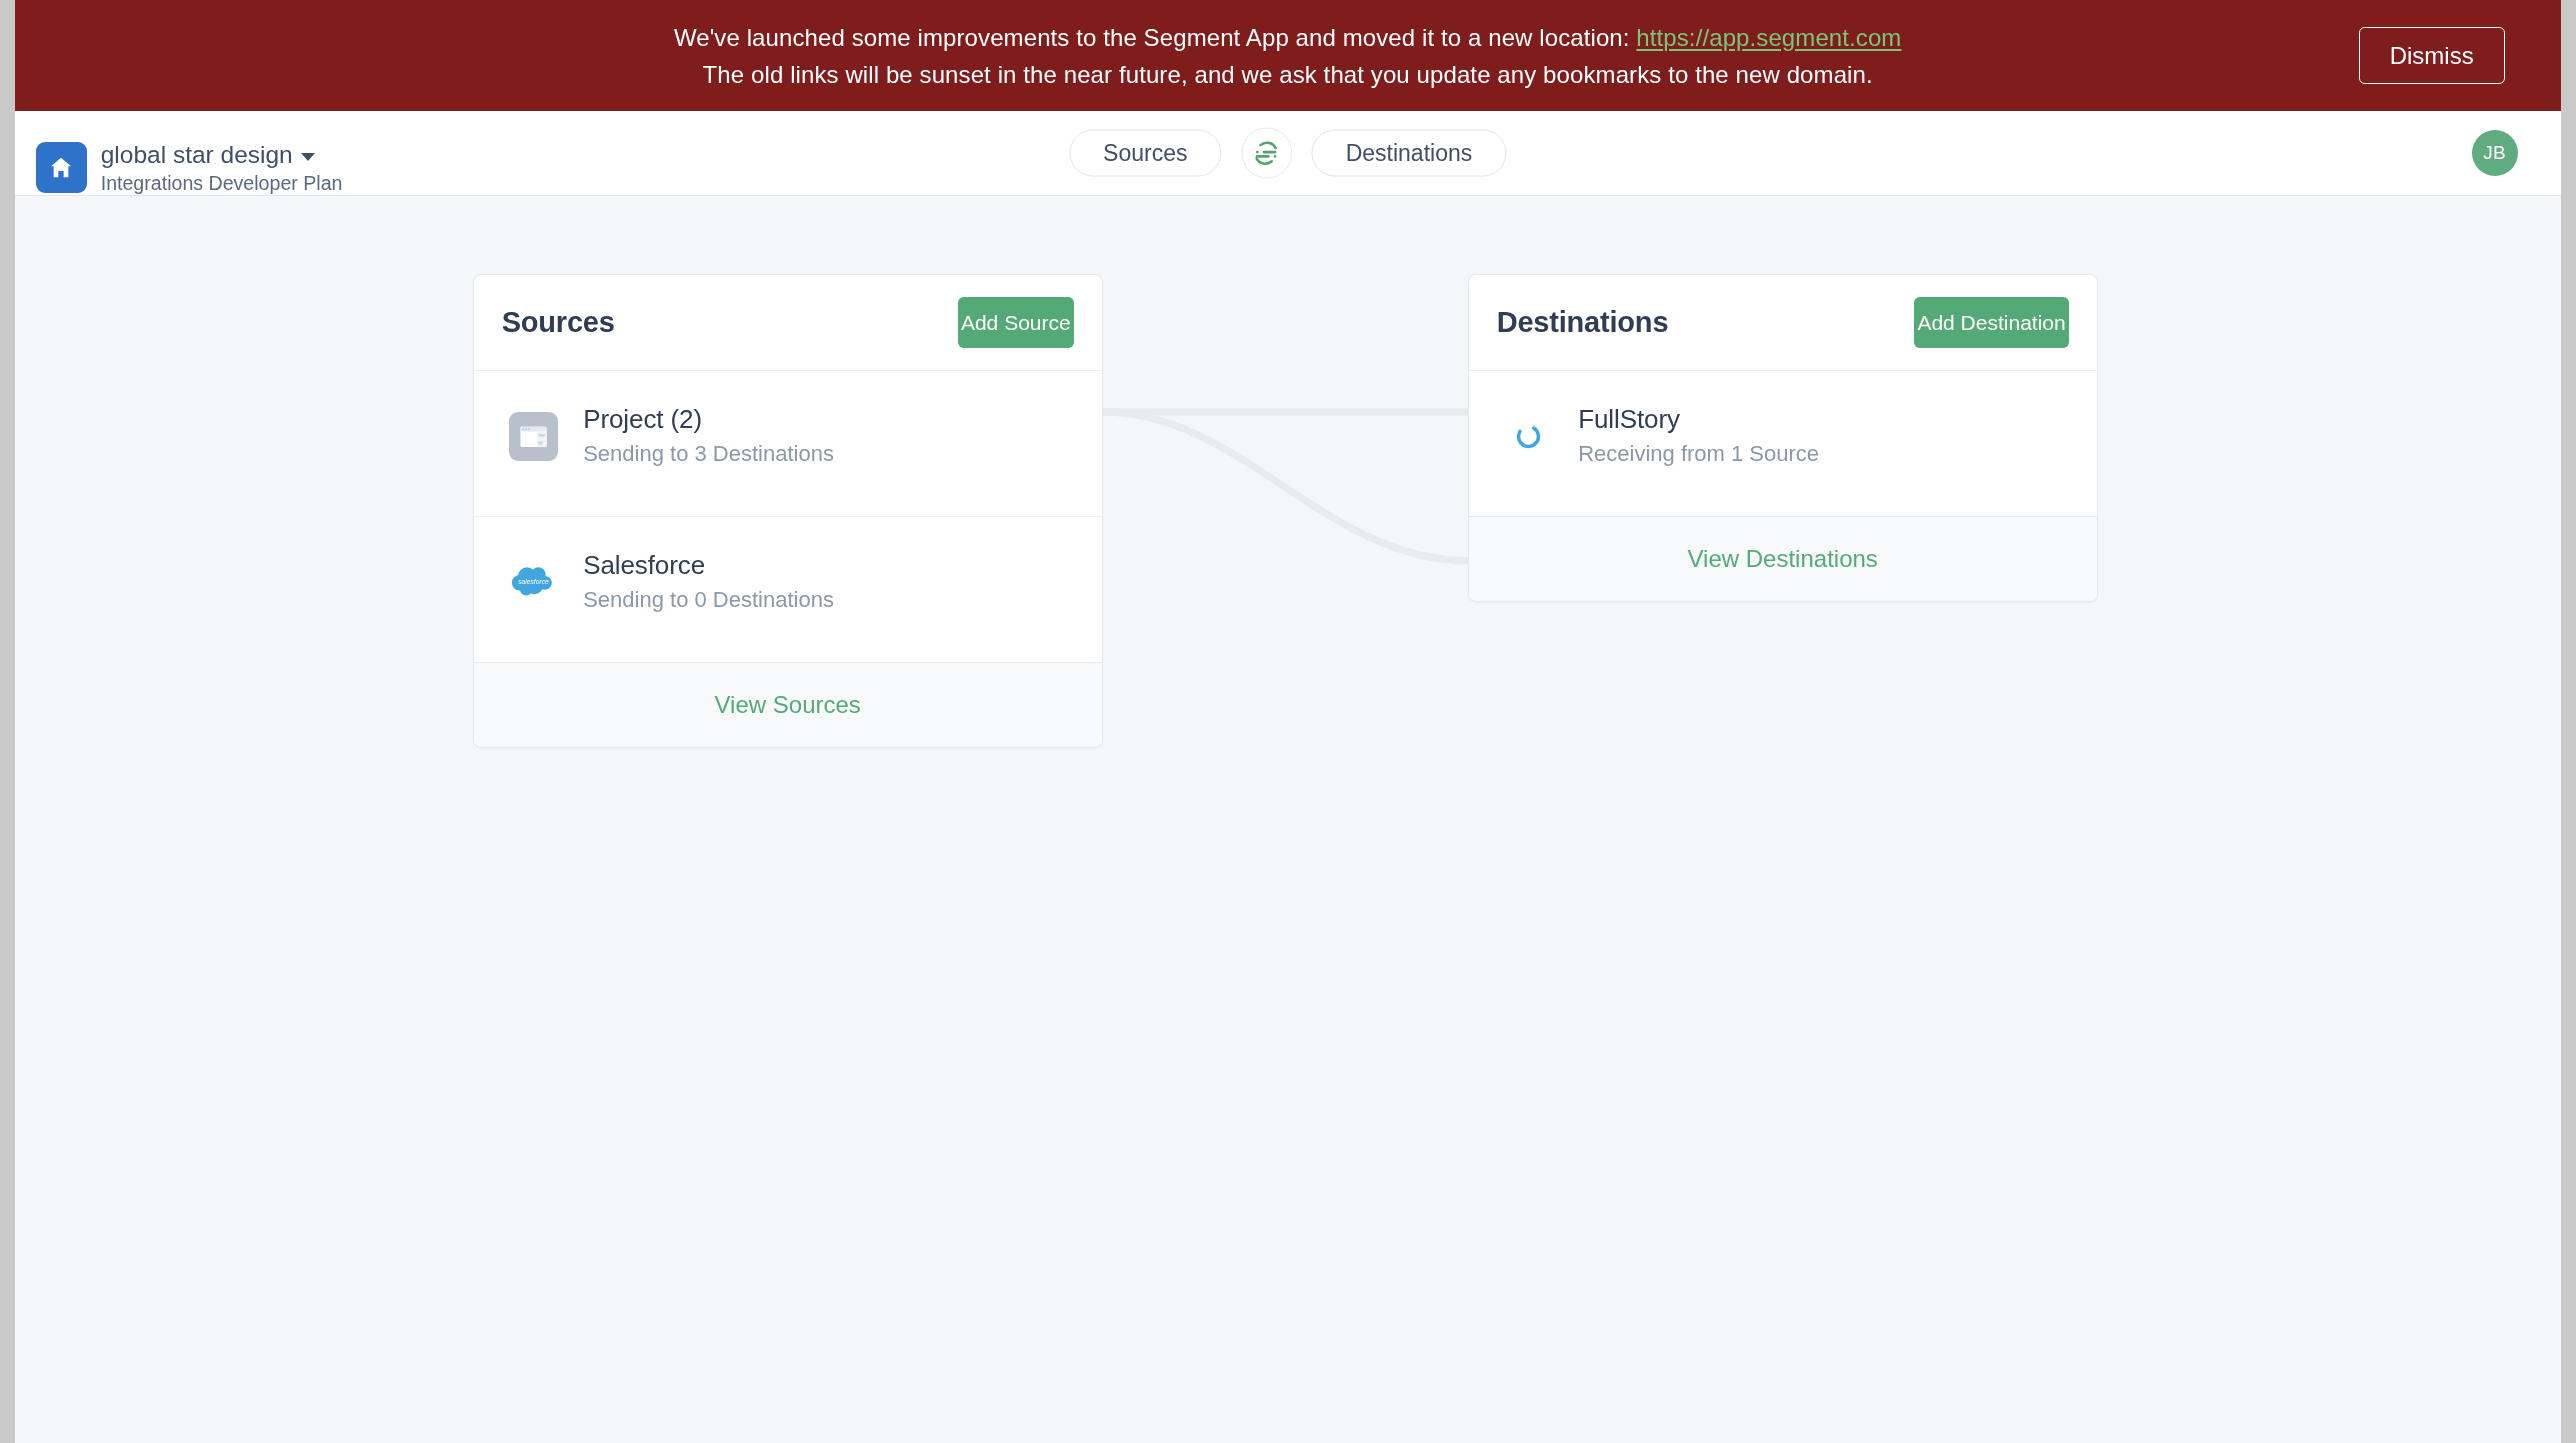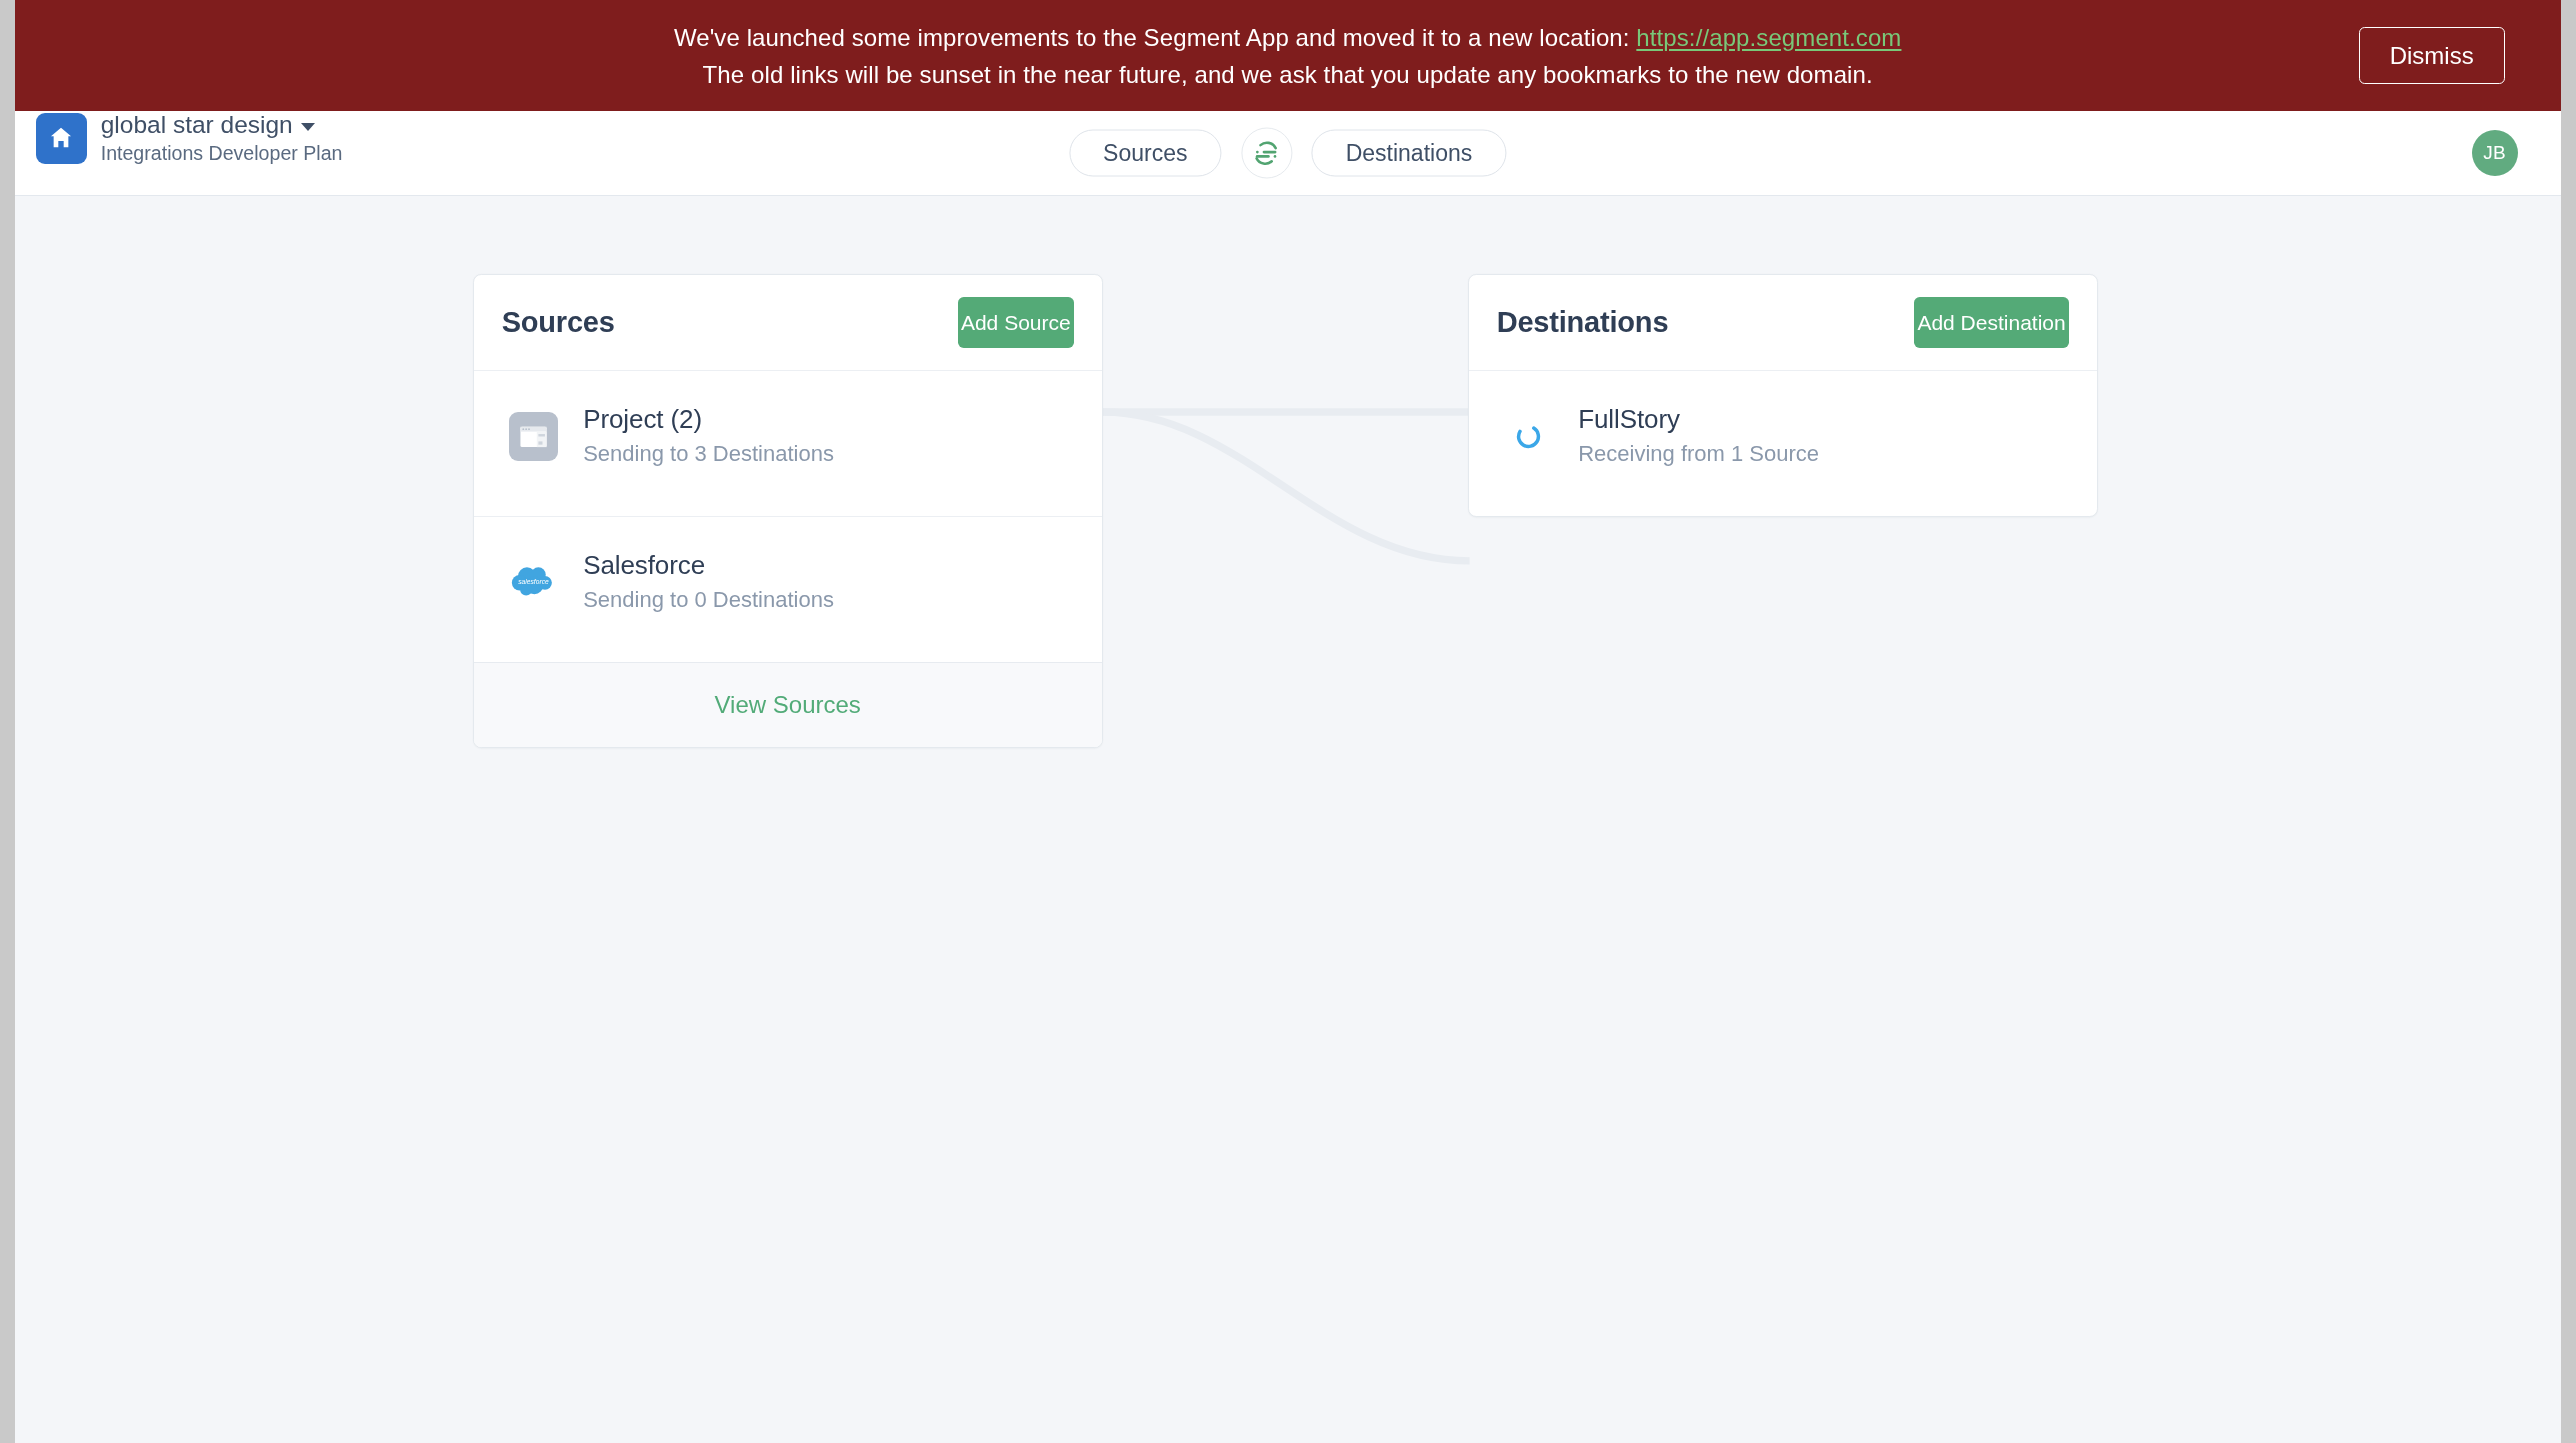--- a/index.html
+++ b/index.html
@@ -73,21 +73,21 @@
   }
 
   
   .topnav {
     position: relative;
     width: 100%;
     height: 85px;
     background: #ffffff;
     border-bottom: 1.6px solid #e3e8ee;
     display: flex;
-    align-items: flex-start;
+    align-items: flex-end;
   }
   .brand {
     display: flex;
     align-items: center;
     margin-left: 21px;
     gap: 14px;
   }
   .home-badge {
     width: 51px;
     height: 51px;
@@ -403,18 +403,21 @@
               <path d="M34 13.5a13.5 13.5 0 1 0 0 25 13.5 13.5 0 0 1 0-25 z" fill="none"></path>
               <circle cx="26" cy="26" r="12" fill="none" stroke="#3ba7e8" stroke-width="4.2" stroke-dasharray="56 30" transform="rotate(-58 26 26)" stroke-linecap="round"></circle>
             </svg>
           </div>
           <div class="row-body">
             <div class="row-title">FullStory</div>
             <div class="row-sub">Receiving from 1 Source</div>
           </div>
         </div>
 
+        <div class="card-foot">
+          <span class="card-foot-label">View Destinations</span>
+        </div>
       </div>
 
     </div>
   </div>
 </div>
 
 
 </body></html>

